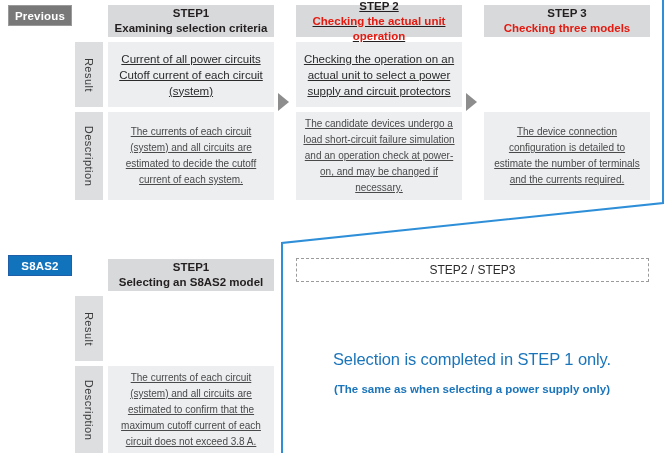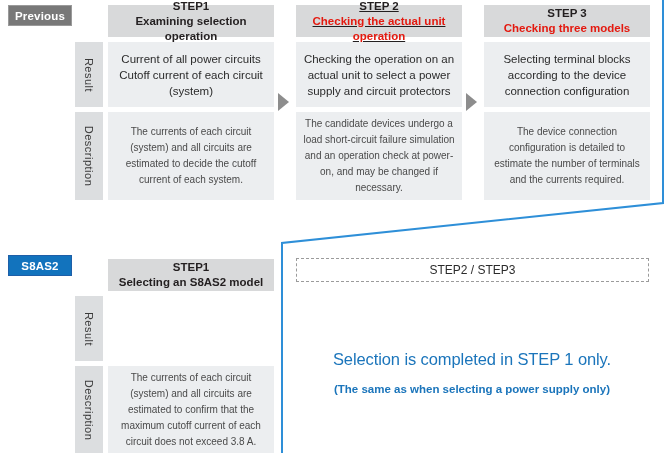--- a/index.html
+++ b/index.html
@@ -60,20 +60,21 @@
   .step-head .sub-red { color: #e4190f; }
 
   .cell {
     position: absolute;
     background: #eceef0;
     display: flex;
     align-items: center;
     justify-content: center;
     text-align: center;
     color: #2b2b2b;
+    text-decoration: underline;
   }
   .cell.result {
     font-size: 11.5px;
     line-height: 16px;
   }
   .cell.desc {
     font-size: 10px;
     line-height: 16px;
     color: #4a4a4a;
   }
@@ -158,21 +159,21 @@
 
   <div class="rowlabel" style="left:75px; top:42px; width:28px; height:65px;">
     <span>Result</span>
   </div>
   <div class="rowlabel" style="left:75px; top:112px; width:28px; height:88px;">
     <span>Description</span>
   </div>
 
   <div class="step-head" style="left:108px; top:5px; width:166px; height:32px;">
     <div>STEP1</div>
-    <div>Examining selection operation</div>
+    <div>Examining selection criteria</div>
   </div>
   <div class="cell result" style="left:108px; top:42px; width:166px; height:65px;">
     <span>Current of all power circuits Cutoff current of each circuit (system)</span>
   </div>
   <div class="cell desc" style="left:108px; top:112px; width:166px; height:88px;">
     <span>The currents of each circuit (system) and all circuits are estimated to decide the cutoff current of each system.</span>
   </div>
 
   <div class="arrow" style="left:278px; top:93px;"></div>
 
@@ -186,23 +187,20 @@
   <div class="cell desc" style="left:296px; top:112px; width:166px; height:88px;">
     <span>The candidate devices undergo a load short-circuit failure simulation and an operation check at power-on, and may be changed if necessary.</span>
   </div>
 
   <div class="arrow" style="left:466px; top:93px;"></div>
 
   <div class="step-head" style="left:484px; top:5px; width:166px; height:32px;">
     <div>STEP 3</div>
     <div class="sub-red">Checking three models</div>
   </div>
-  <div class="cell result" style="left:484px; top:42px; width:166px; height:65px;">
-    <span>Selecting terminal blocks according to the device connection configuration</span>
-  </div>
   <div class="cell desc" style="left:484px; top:112px; width:166px; height:88px;align-items:center;">
     <span>The device connection configuration is detailed to estimate the number of terminals and the currents required.</span>
   </div>
 
   <svg class="connector" viewBox="0 0 664 453" width="664" height="453" xmlns="http://www.w3.org/2000/svg">
     <polyline points="663,0 663,203 282,243 282,453" fill="none" stroke="#2e8fd8" stroke-width="2"></polyline>
   </svg>
 
   <div class="badge badge-s8as2">
     <span>S8AS2</span>

